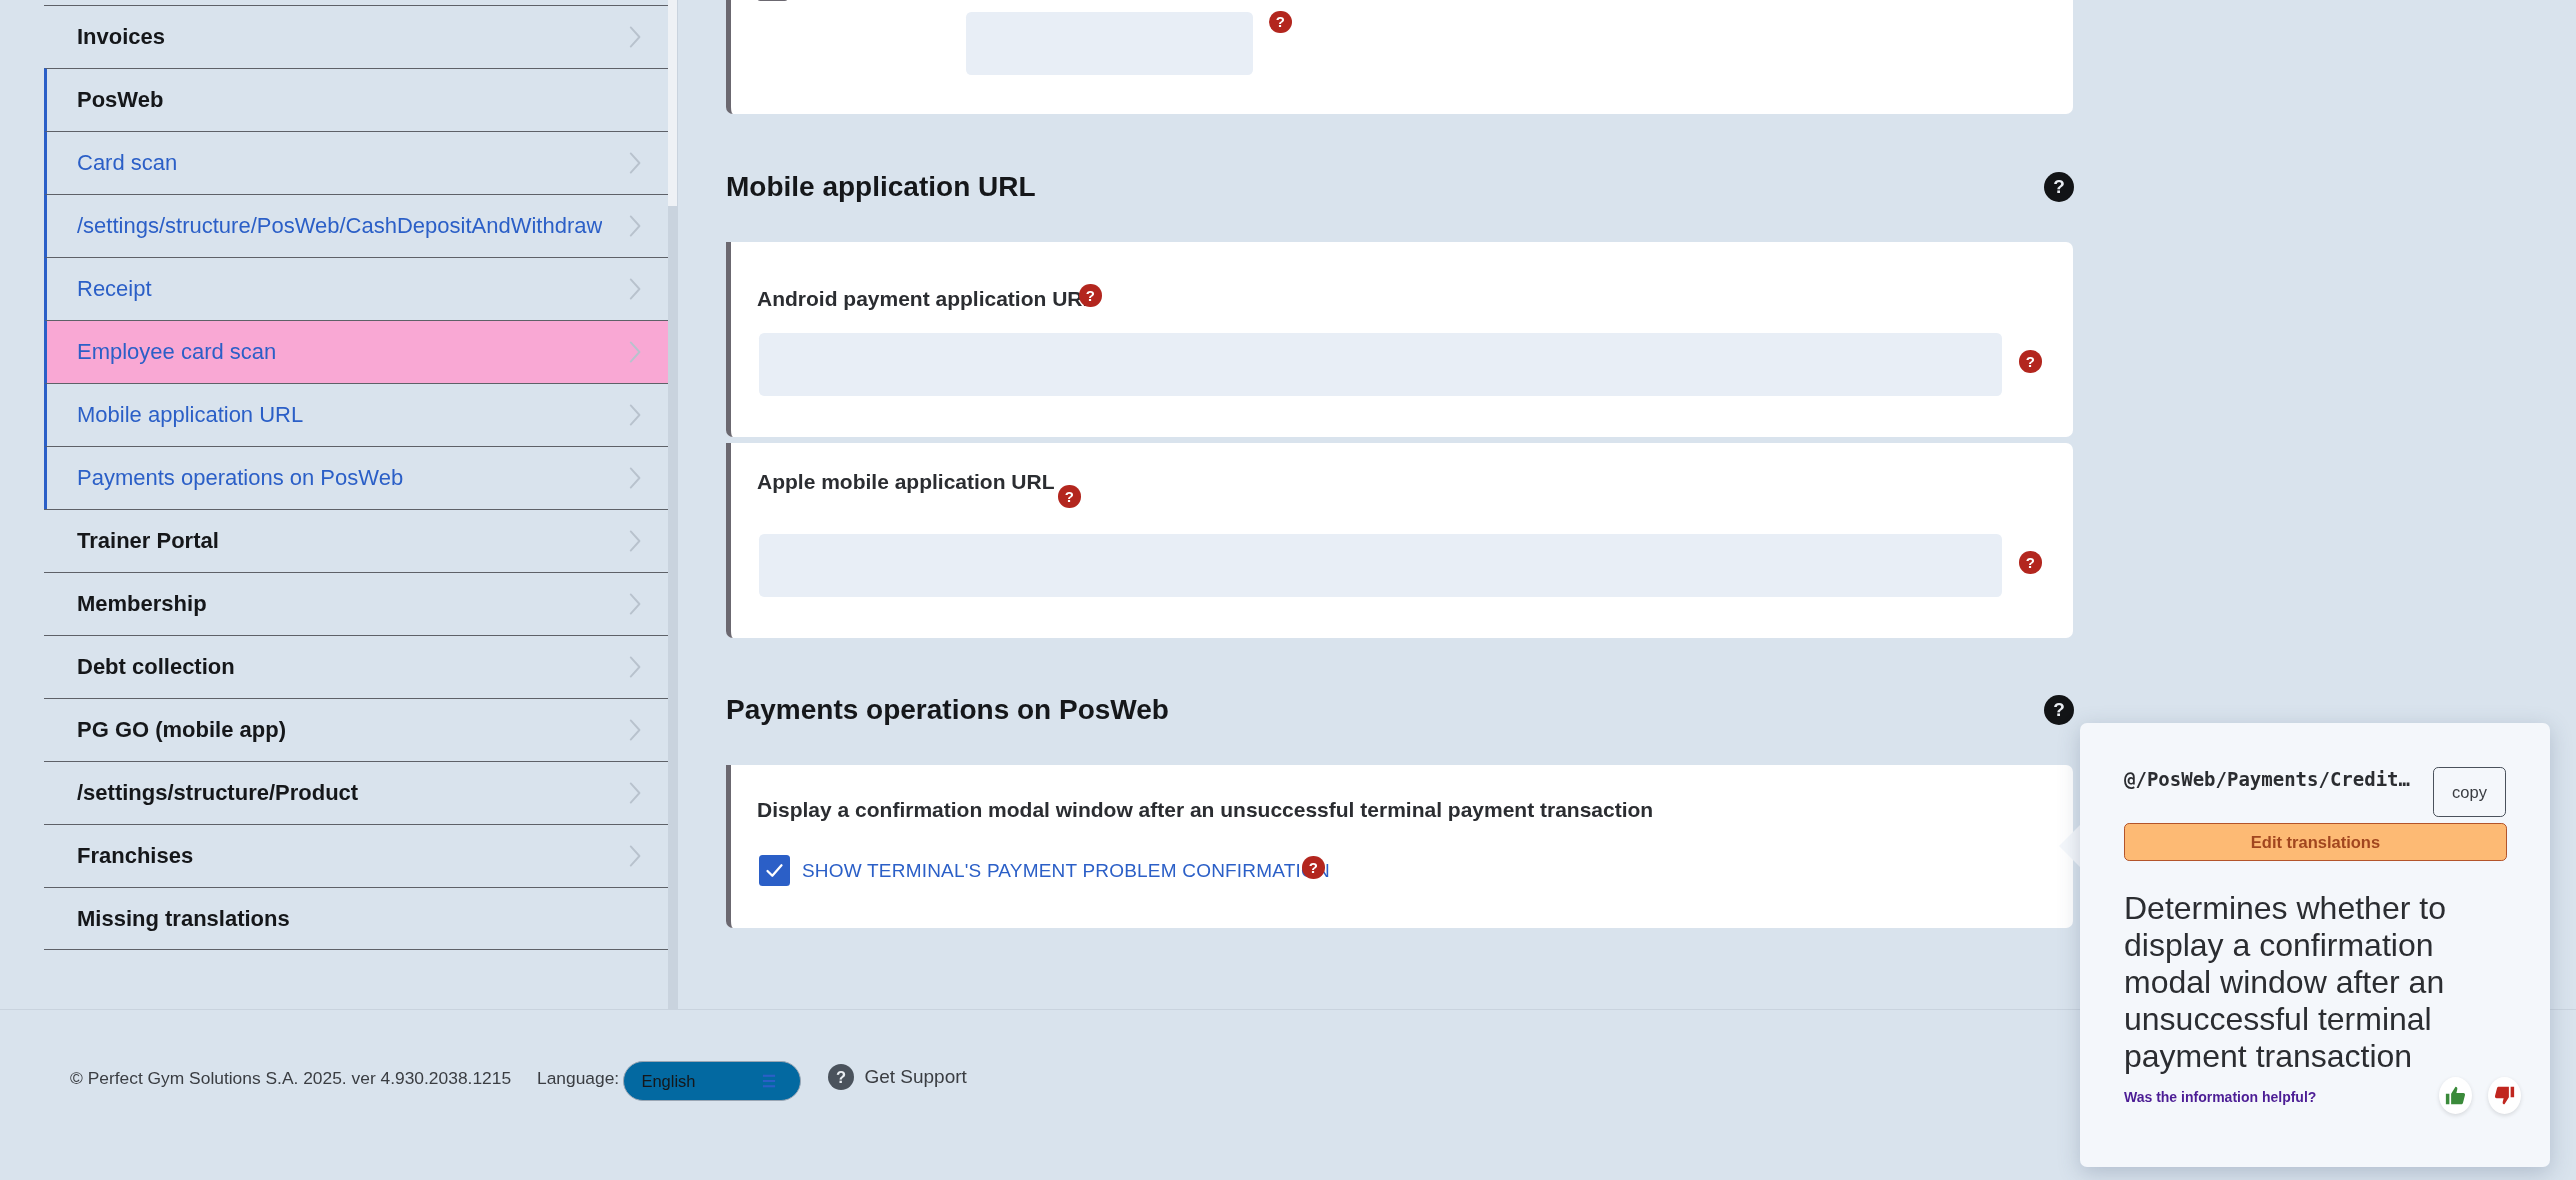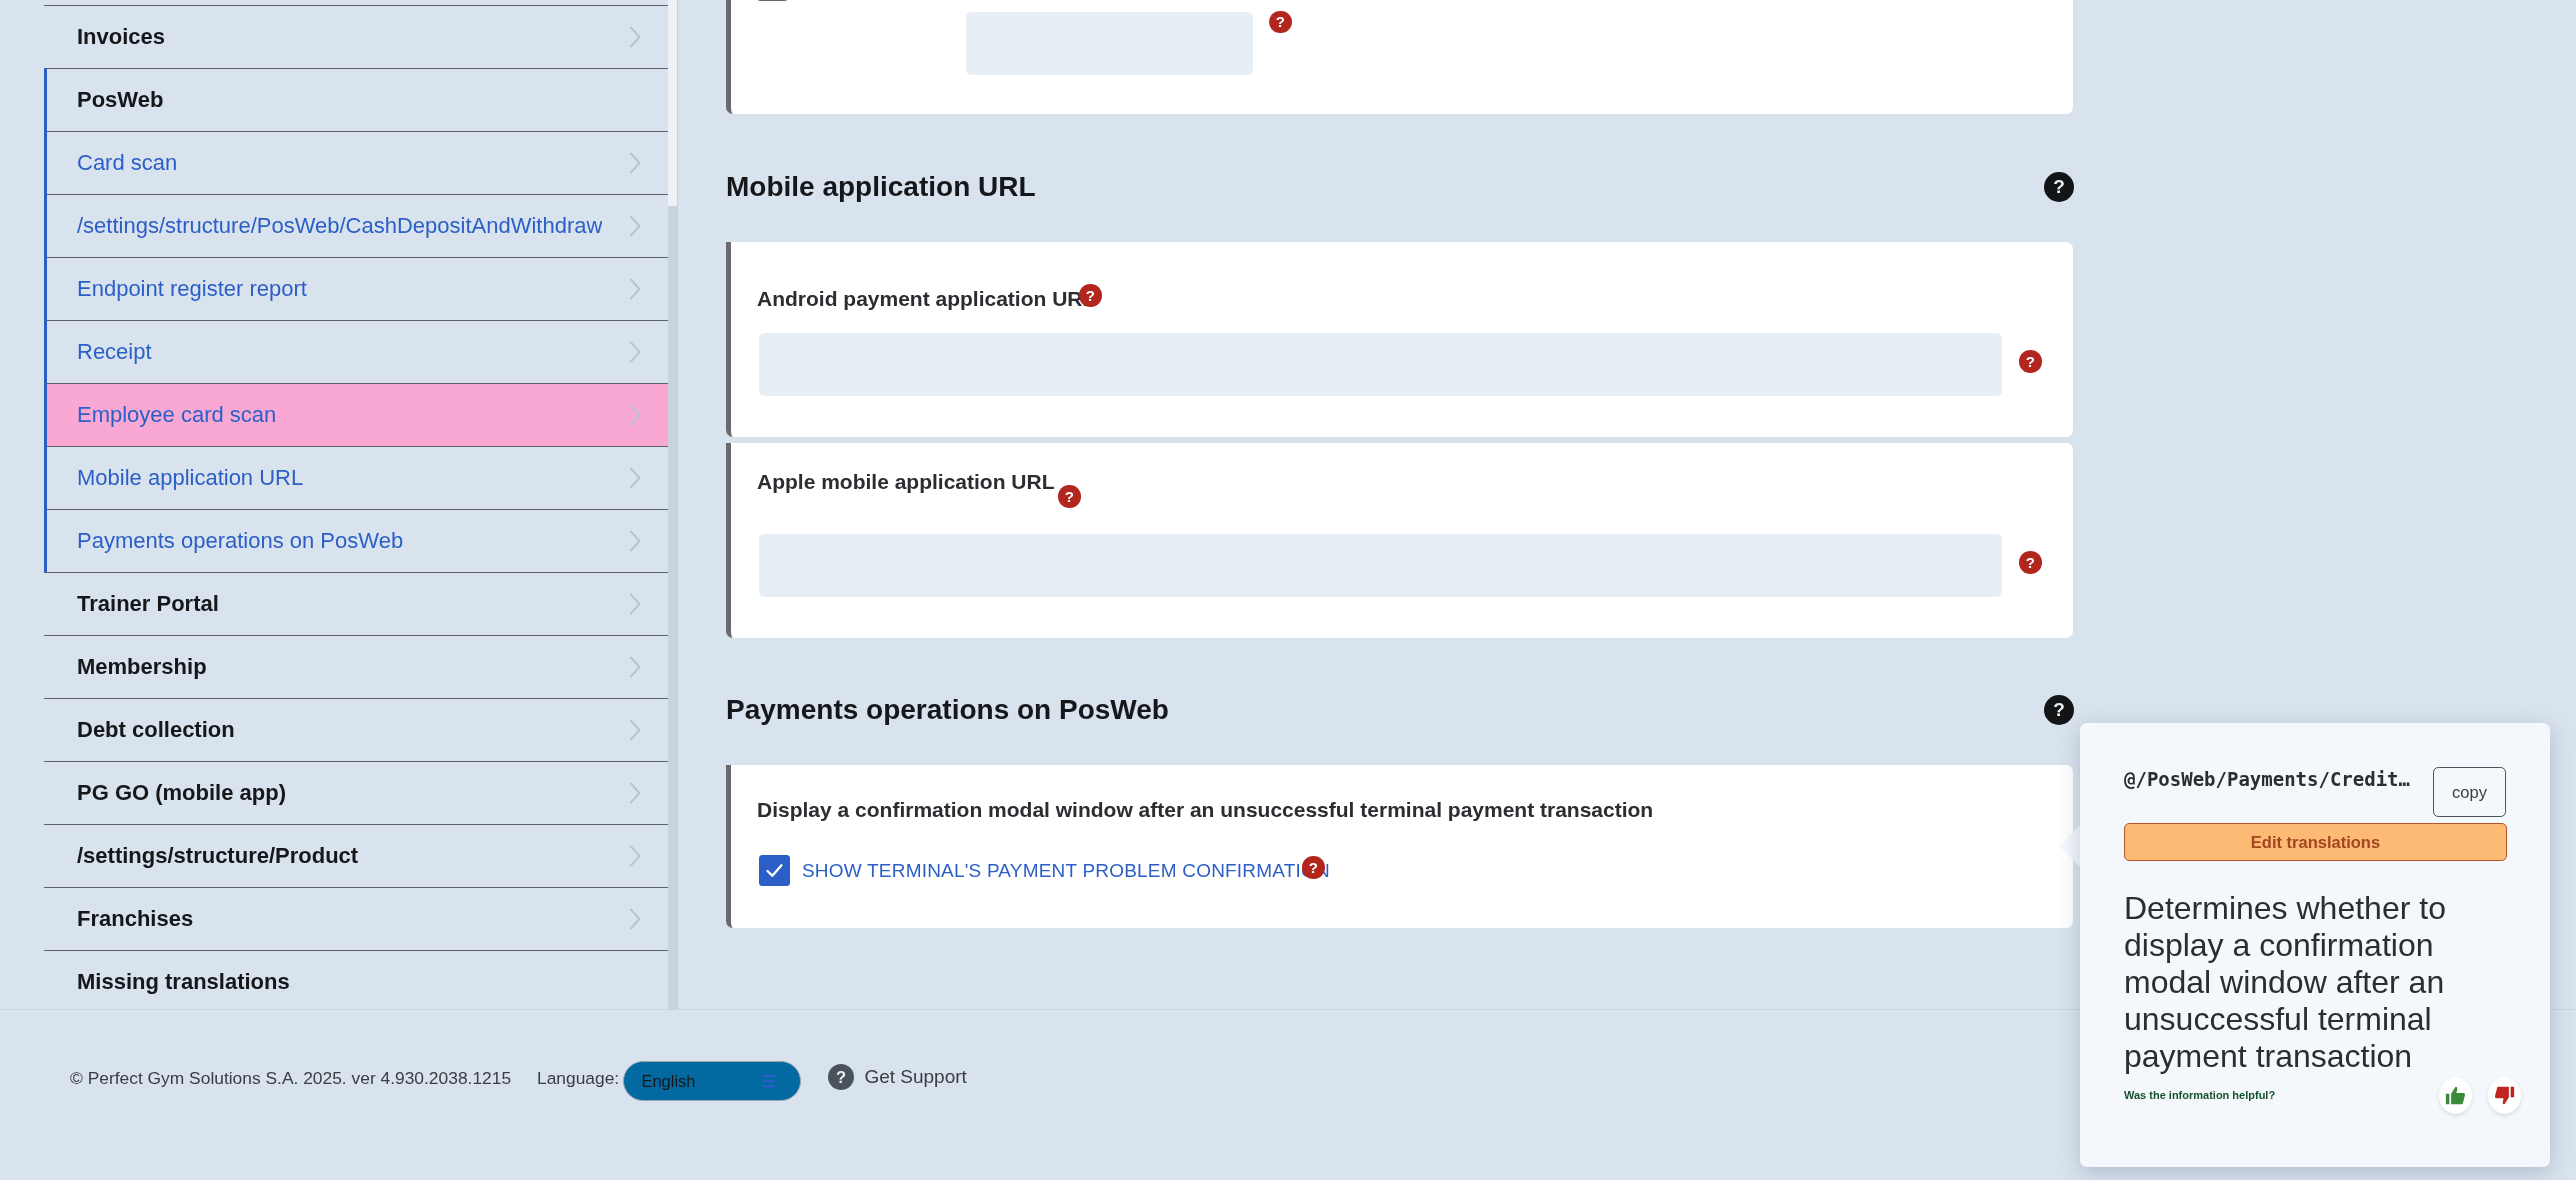--- a/index.html
+++ b/index.html
@@ -149,21 +149,21 @@
     position: absolute; left: 44px; top: 100px; width: 383px; height: 38px;
     border: 1.7px solid #b3542a; border-radius: 5.2px; background: #fdba74;
     font-size: 16.5px; font-weight: 700; color: #a1461f; cursor: pointer;
     display: flex; align-items: center; justify-content: center;
   }
   .pop-desc {
     position: absolute; left: 44px; top: 167px; width: 392px;
     font-size: 32px; line-height: 37px; color: #2b2d31;
   }
   .pop-helpful {
-    position: absolute; left: 44px; top: 366px; font-size: 11px; font-weight: 700; color: #14532d;
+    position: absolute; left: 44px; top: 366px; font-size: 14px; font-weight: 700; color: #4c1d95;
   }
   .thumb-btn {
     position: absolute; top: 354px; width: 33px; height: 37px; border-radius: 50%;
     background: #ffffff; box-shadow: 0 1.7px 4.4px rgba(0,0,0,0.12);
     display: flex; align-items: center; justify-content: center; cursor: pointer;
   }
   .thumb-btn svg { width: 21px; height: 21px; }
 </style>
 </head>
 <body>
@@ -186,28 +186,20 @@
         <div class="nav-item sub group">
           <span class="label">Card scan</span>
           <span class="chev">
             <svg viewBox="0 0 14 26">
               <path d="M2 2 L12 13 L2 24" fill="none" stroke="#b8c2cd" stroke-width="2.2" stroke-linecap="round" stroke-linejoin="round"></path>
             </svg>
           </span>
         </div>
         <div class="nav-item sub group">
           <span class="label">/settings/structure/PosWeb/CashDepositAndWithdraw</span>
-          <span class="chev">
-            <svg viewBox="0 0 14 26">
-              <path d="M2 2 L12 13 L2 24" fill="none" stroke="#b8c2cd" stroke-width="2.2" stroke-linecap="round" stroke-linejoin="round"></path>
-            </svg>
-          </span>
-        </div>
-        <div class="nav-item sub group">
-          <span class="label">Endpoint register report</span>
           <span class="chev">
             <svg viewBox="0 0 14 26">
               <path d="M2 2 L12 13 L2 24" fill="none" stroke="#b8c2cd" stroke-width="2.2" stroke-linecap="round" stroke-linejoin="round"></path>
             </svg>
           </span>
         </div>
         <div class="nav-item sub group">
           <span class="label">Receipt</span>
           <span class="chev">
             <svg viewBox="0 0 14 26">

